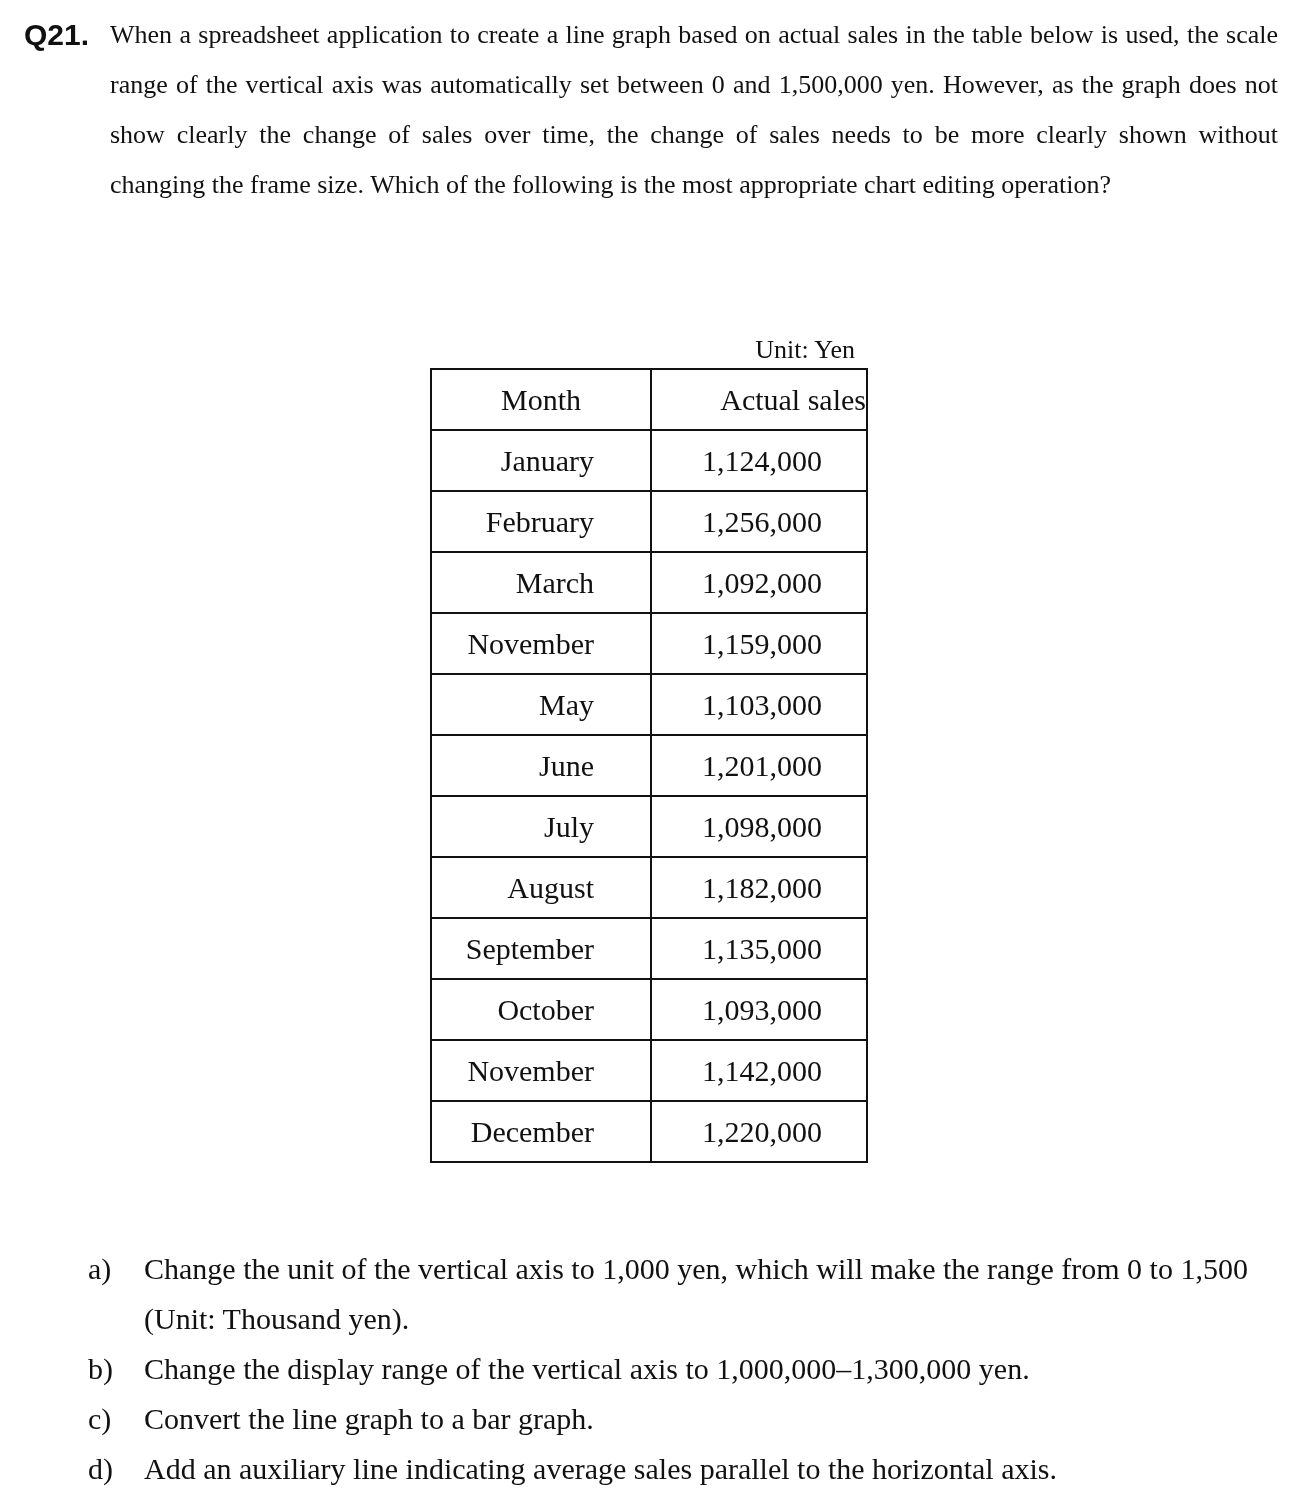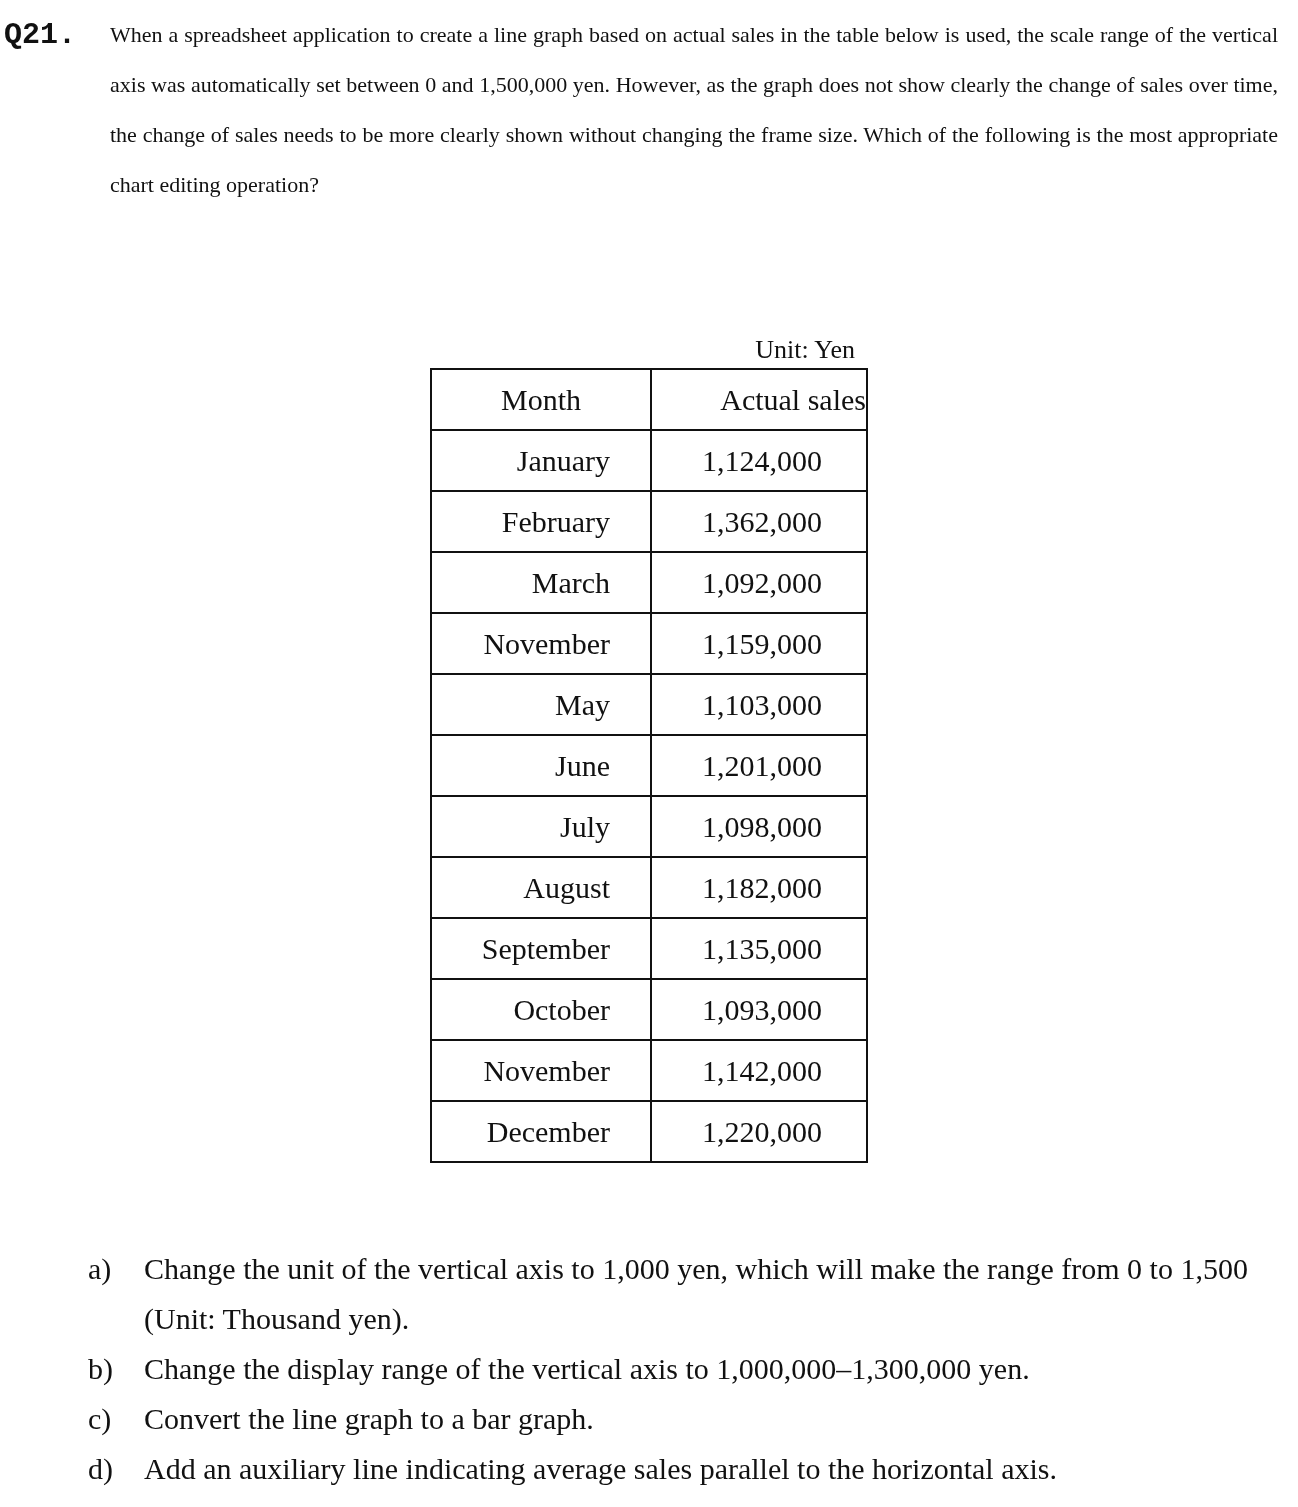--- a/index.html
+++ b/index.html
@@ -1,42 +1,42 @@
 <!DOCTYPE html>
 <html><head>
 <meta charset="utf-8">
 <style>
   html, body { margin: 0; padding: 0; background: #ffffff; }
   body {
     width: 1298px; height: 1507px; position: relative; overflow: hidden;
     font-family: "Liberation Serif", "DejaVu Serif", serif; color: #111;
   }
   .q-num {
-    position: absolute; left: 4px; top: 14px;
-    font-family: Liberation Mono, monospace;
+    position: absolute; left: 24px; top: 14px;
+    font-family: Liberation Sans, sans-serif;
     font-weight: bold; font-size: 30px; line-height: 42px;
   }
   .q-text {
     position: absolute; left: 110px; top: 10px; width: 1168px;
-    font-size: 22px; line-height: 50px; text-align: justify;
+    font-size: 26px; line-height: 50px; text-align: justify;
   }
   .unit {
     position: absolute; left: 650px; top: 330px; width: 205px;
     text-align: right; font-size: 26px; line-height: 40px;
   }
   table.sales {
     position: absolute; left: 430px; top: 368px;
     border-collapse: collapse; font-size: 30px;
   }
   table.sales td, table.sales th {
     border: 2px solid #111; height: 59px; padding: 0; font-weight: normal;
   }
   table.sales th.c1 { width: 218px; text-align: center; }
   table.sales th.c2 { width: 214px; text-align: right; }
-  table.sales td.c1 { text-align: right; padding-right: 40px; }
+  table.sales td.c1 { text-align: right; padding-right: 56px; }
   table.sales td.c2 { text-align: right; padding-right: 44px; }
   .options {
     position: absolute; left: 88px; top: 1244px; width: 1190px;
     font-size: 30px; line-height: 50px;
   }
   .opt { display: flex; }
   .opt .lbl { width: 56px; flex: none; }
   .opt .txt { flex: 1; }
 </style>
 </head>
@@ -54,21 +54,21 @@
       <th class="c2">Actual sales</th>
     </tr>
   </thead>
   <tbody id="tbody">
       <tr>
         <td class="c1">January</td>
         <td class="c2">1,124,000</td>
       </tr>
       <tr>
         <td class="c1">February</td>
-        <td class="c2">1,362,000</td>
+        <td class="c2">1,256,000</td>
       </tr>
       <tr>
         <td class="c1">March</td>
         <td class="c2">1,092,000</td>
       </tr>
       <tr>
         <td class="c1">November</td>
         <td class="c2">1,159,000</td>
       </tr>
       <tr>

